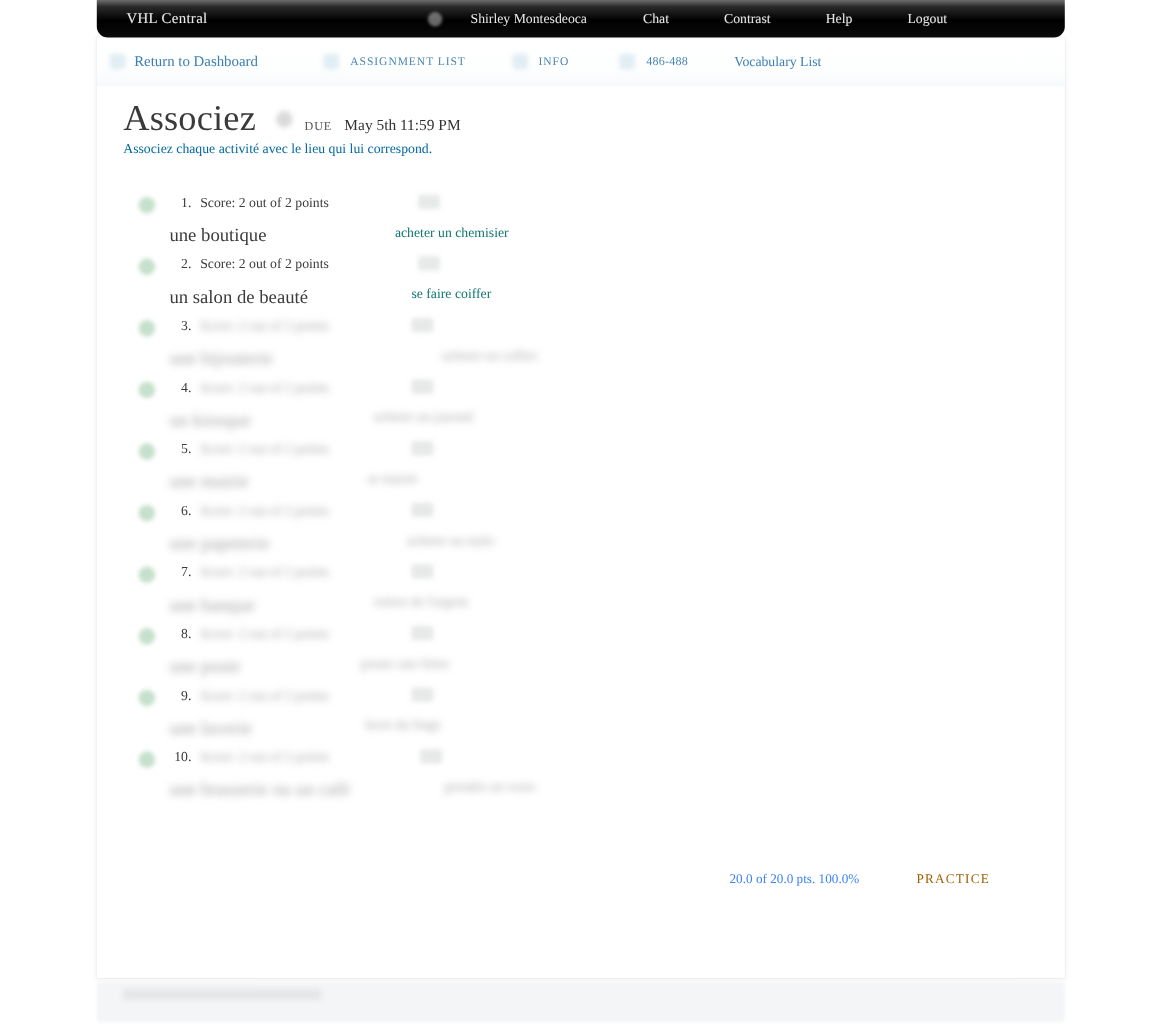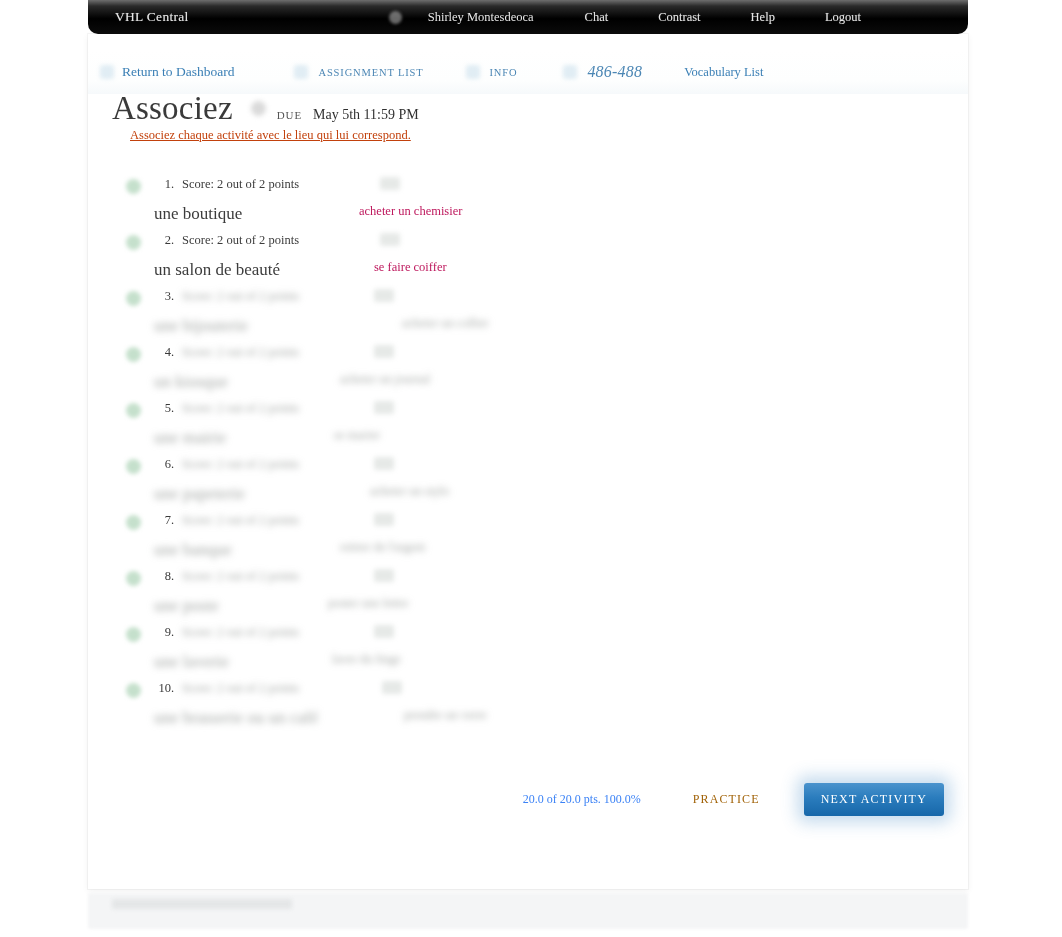--- a/index.html
+++ b/index.html
@@ -95,21 +95,20 @@
 
   
   .subnav {
     position: absolute;
     left: 0; top: 0;
     width: 880px;
     height: 44px;
     display: flex;
     align-items: center;
     background: linear-gradient(to bottom, #ffffff 0%, #fdfefe 70%, #f6f9fb 100%);
-    margin-top: 16px;
   }
   .subnav-item {
     display: flex;
     align-items: center;
     text-decoration: none;
     white-space: nowrap;
   }
   .subnav-ico {
     width: 14px;
     height: 14px;
@@ -132,23 +131,22 @@
     font-size: 10.5px;
     letter-spacing: 0.85px;
     font-family: "Liberation Serif", serif;
   }
   .sn-info { margin-left: 42px; }
   .sn-info .subnav-ico { margin-right: 10px; }
   .sn-pages { margin-left: 46px; }
   .sn-pages .subnav-ico { margin-right: 10px; }
   .sn-pagenum {
     color: #4b86b4;
-    font-size: 16px;
+    font-size: 11px;
     letter-spacing: 0.2px;
-    font-style: italic;
   }
   .sn-vocab { margin-left: 42px; justify-content: center; }
   .sn-vocab .sn-text {
     color: #3a7fb5;
     font-size: 12.5px;
   }
 
   
   .act-head {
     position: absolute;
@@ -180,26 +178,25 @@
     font-family: "Liberation Serif", serif;
   }
   .due-date {
     margin-left: 11px;
     font-size: 14px;
     color: #303030;
     font-family: "Liberation Serif", serif;
   }
   .act-instructions {
     position: absolute;
-    left: 42px;
+    left: 24px;
     top: 94px;
     font-size: 12.5px;
-    color: #c2410c;
-    font-family: "Liberation Serif", serif;
-    text-decoration: underline;
+    color: #0369a1;
+    font-family: "Liberation Serif", serif;
   }
 
   
   .qlist {
     position: absolute;
     left: 24px;
     top: 140px;
     width: 820px;
   }
   .qrow { position: relative; height: 56px; }
@@ -247,21 +244,21 @@
     top: 30px;
     font-size: 17px;
     color: #3c3c3c;
     font-family: "Liberation Serif", serif;
     white-space: nowrap;
   }
   .q-answer {
     position: absolute;
     top: 30px;
     font-size: 12.5px;
-    color: #be185d;
+    color: #0f766e;
     font-family: "Liberation Serif", serif;
     white-space: nowrap;
   }
   
   .blurred .q-score,
   .blurred .q-prompt,
   .blurred .q-answer {
     color: rgba(120,126,122,0.40);
     filter: blur(3.4px);
     text-shadow: 0 0 4px rgba(150,155,150,0.45);
@@ -499,20 +496,19 @@
         <span class="q-score">Score: 2 out of 2 points</span>
         <span class="q-editicon" style="left: 270px;"></span>
         <span class="q-prompt">une brasserie ou un café</span>
         <span class="q-answer" style="left: 292px;">prendre un verre</span>
       </div>
     </div>
 
   <div class="action-row">
     <span class="score-summary">20.0 of 20.0 pts. 100.0%</span>
     <a class="practice-btn" href="#">PRACTICE</a>
-    <button class="next-btn">NEXT ACTIVITY</button>
   </div>
 
 
 </div>
 
 <div class="footer-strip"></div>
 <div class="footer-inner"></div>
 
 </body></html>

